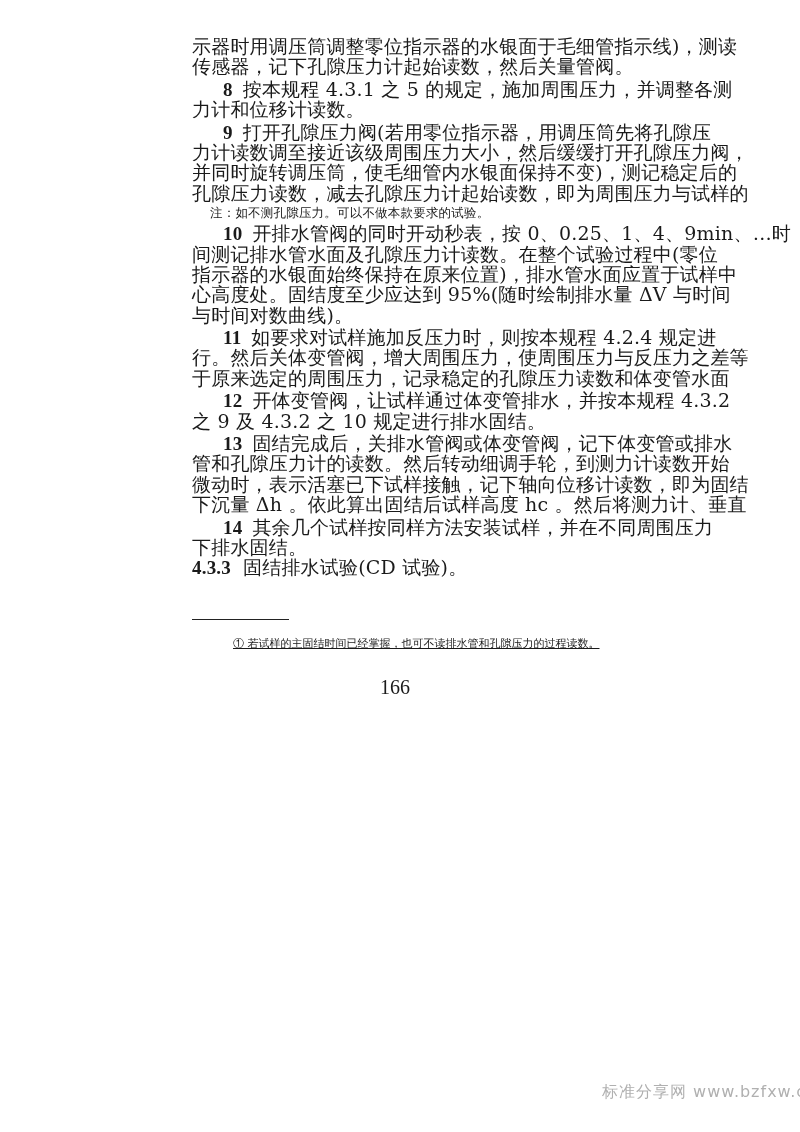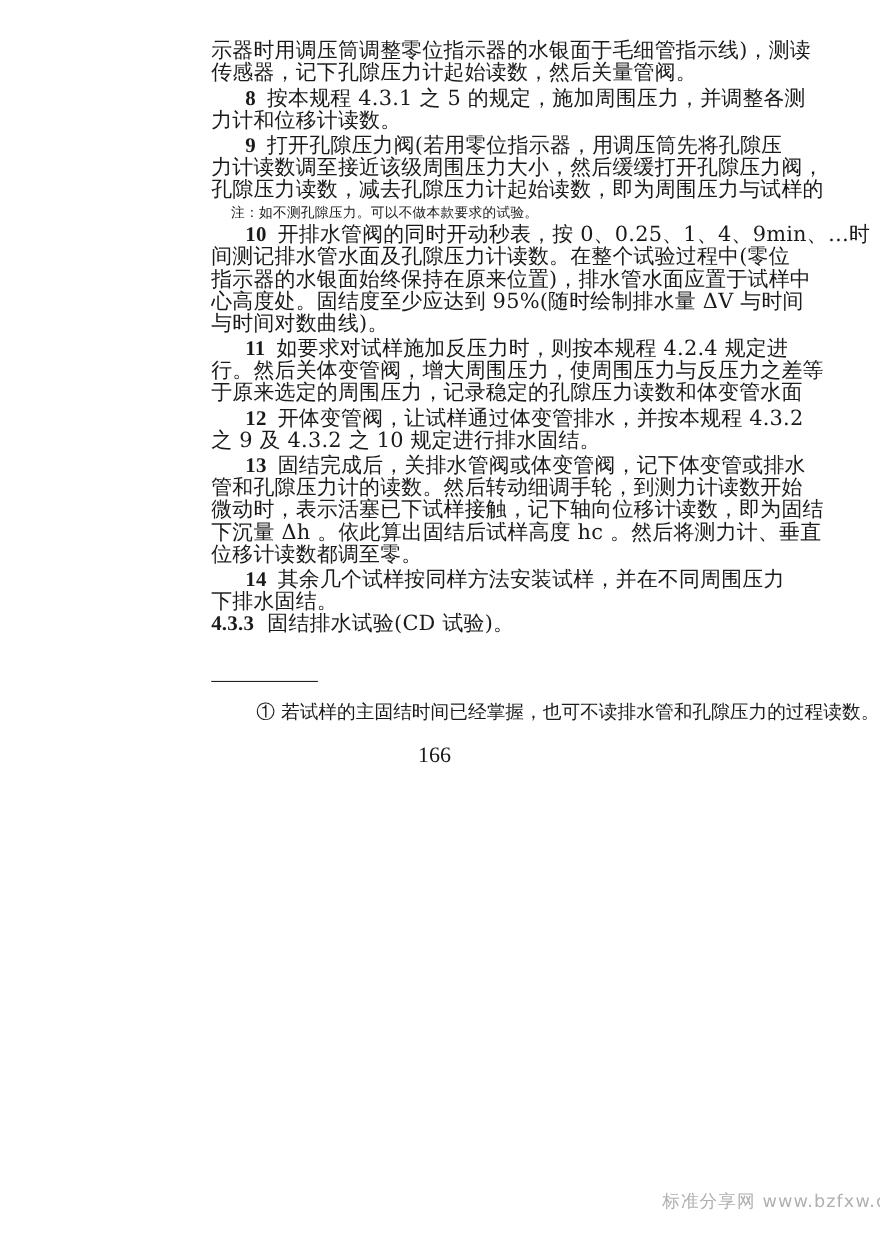--- a/index.html
+++ b/index.html
@@ -7,40 +7,41 @@
          font-family: "DejaVu Serif", "Liberation Serif", serif; color: #1a1a1a; }
   .page { position: absolute; left: 192px; top: 36px; width: 408px; }
   .line { height: 20.4px; line-height: 20.4px; font-size: 19px; white-space: nowrap;
           letter-spacing: 0.2px; }
   .indent { padding-left: 31px; }
   .num { font-weight: bold; margin-right: 10px; font-family: "Liberation Serif", serif; }
   .note { font-size: 12.5px; padding-left: 18px; height: 20px; line-height: 20px; }
   .sec { font-weight: bold; margin-right: 12px; font-family: "Liberation Serif", serif; }
   .gap { height: 2px; }
   .rule { position: absolute; left: 192px; top: 619px; width: 97px; height: 1px; background: #222; }
-  .footnote { position: absolute; left: 233px; top: 636px; font-size: 17px; white-space: nowrap; }
+  .footnote { position: absolute; left: 233px; top: 636px; font-size: 11px; white-space: nowrap; text-decoration: underline; }
   .page-number { position: absolute; left: 380px; top: 676px; font-size: 20px;
                  font-family: "Liberation Serif", serif; }
   .watermark { position: absolute; left: 602px; top: 1082px; font-size: 16px; color: #b0b0b0;
                font-family: "DejaVu Sans", sans-serif; white-space: nowrap; letter-spacing: 1px; }
 </style>
 </head>
 <body>
 
 <div class="page">
   <div class="line">示器时用调压筒调整零位指示器的水银面于毛细管指示线)，测读</div>
   <div class="line">传感器，记下孔隙压力计起始读数，然后关量管阀。</div>
   <div class="gap"></div>
 
   <div class="line indent"><span class="num">8</span><span>按本规程 4.3.1 之 5 的规定，施加周围压力，并调整各测</span></div>
   <div class="line">力计和位移计读数。</div>
   <div class="gap"></div>
 
   <div class="line indent"><span class="num">9</span><span>打开孔隙压力阀(若用零位指示器，用调压筒先将孔隙压</span></div>
   <div class="line">力计读数调至接近该级周围压力大小，然后缓缓打开孔隙压力阀，</div>
+  <div class="line">并同时旋转调压筒，使毛细管内水银面保持不变)，测记稳定后的</div>
   <div class="line">孔隙压力读数，减去孔隙压力计起始读数，即为周围压力与试样的</div>
   <div class="line note">注：如不测孔隙压力。可以不做本款要求的试验。</div>
 
   <div class="line indent"><span class="num">10</span><span>开排水管阀的同时开动秒表，按 0、0.25、1、4、9min、…时</span></div>
   <div class="line">间测记排水管水面及孔隙压力计读数。在整个试验过程中(零位</div>
   <div class="line">指示器的水银面始终保持在原来位置)，排水管水面应置于试样中</div>
   <div class="line">心高度处。固结度至少应达到 95%(随时绘制排水量 ΔV 与时间</div>
   <div class="line">与时间对数曲线)。</div>
   <div class="gap"></div>
 
@@ -50,21 +51,20 @@
   <div class="gap"></div>
 
   <div class="line indent"><span class="num">12</span><span>开体变管阀，让试样通过体变管排水，并按本规程 4.3.2</span></div>
   <div class="line">之 9 及 4.3.2 之 10 规定进行排水固结。</div>
   <div class="gap"></div>
 
   <div class="line indent"><span class="num">13</span><span>固结完成后，关排水管阀或体变管阀，记下体变管或排水</span></div>
   <div class="line">管和孔隙压力计的读数。然后转动细调手轮，到测力计读数开始</div>
   <div class="line">微动时，表示活塞已下试样接触，记下轴向位移计读数，即为固结</div>
   <div class="line">下沉量 Δh 。依此算出固结后试样高度 hc 。然后将测力计、垂直</div>
-  <div class="line">位移计读数都调至零。</div>
   <div class="gap"></div>
 
   <div class="line indent"><span class="num">14</span><span>其余几个试样按同样方法安装试样，并在不同周围压力</span></div>
   <div class="line">下排水固结。</div>
 
   <div class="line"><span class="sec">4.3.3</span><span>固结排水试验(CD 试验)。</span></div>
 </div>
 
 <div class="rule"></div>
 <div class="footnote">①  若试样的主固结时间已经掌握，也可不读排水管和孔隙压力的过程读数。</div>

